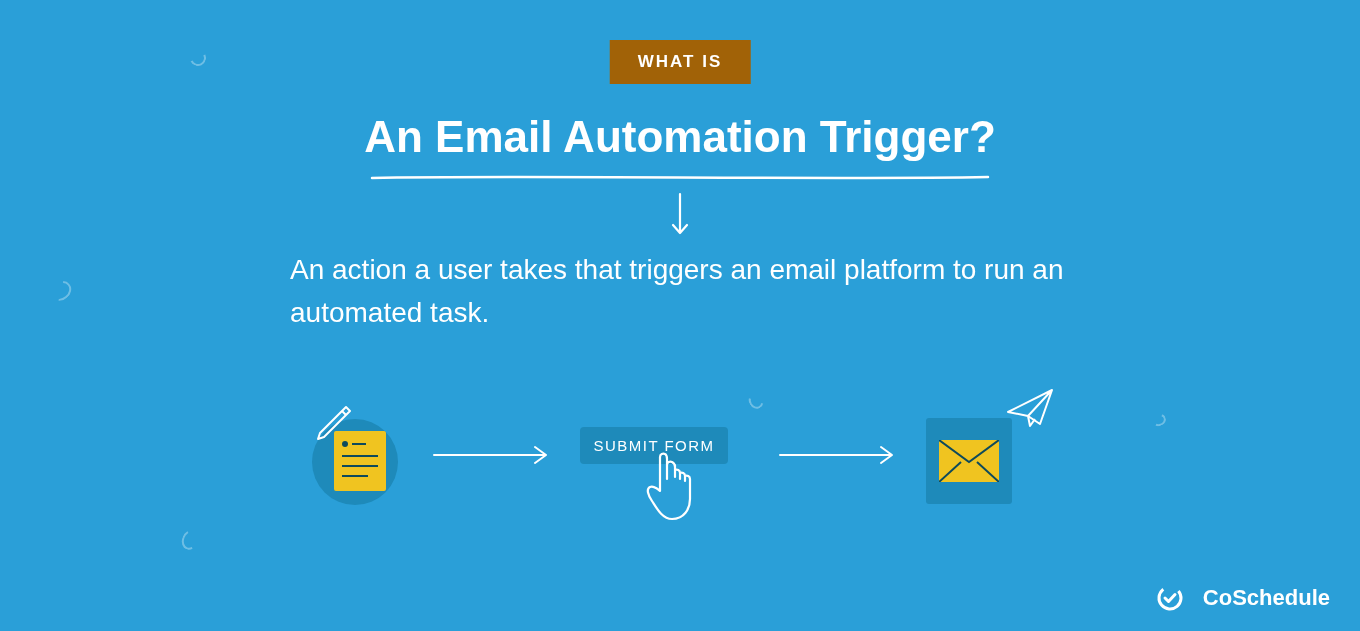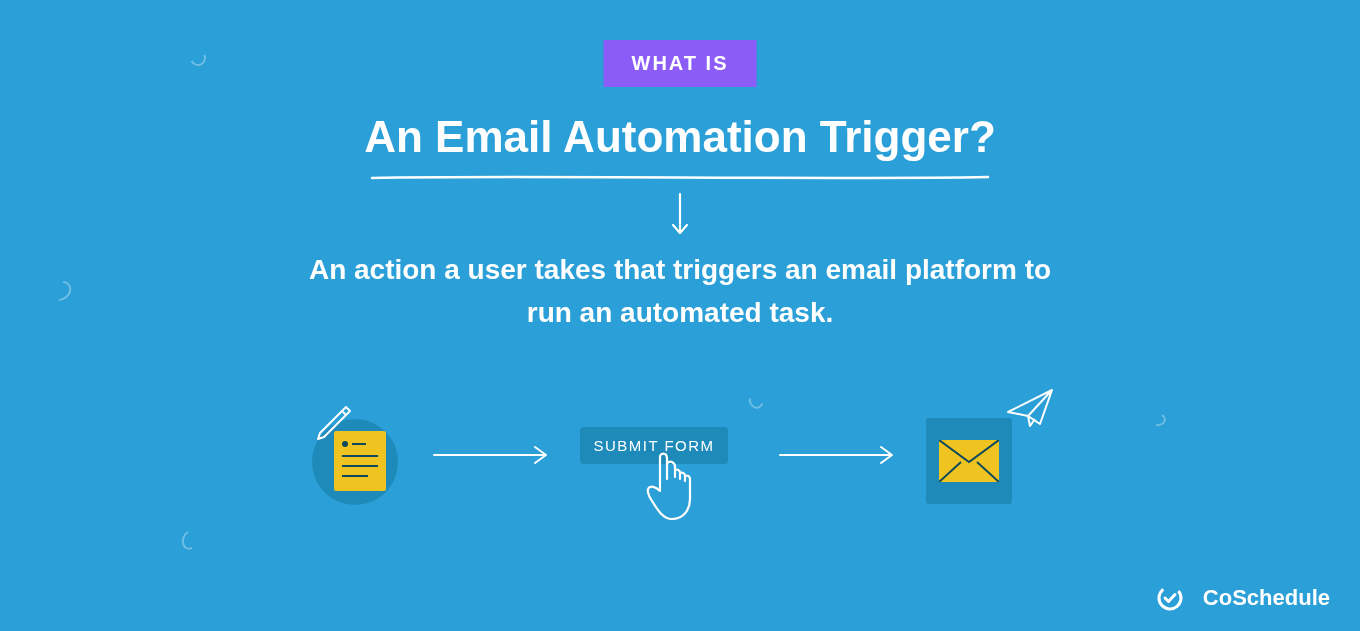--- a/index.html
+++ b/index.html
@@ -13,25 +13,25 @@
       background: #2a9fd8;
       font-family: -apple-system, BlinkMacSystemFont, "Segoe UI", Helvetica, Arial, sans-serif;
       position: relative;
       overflow: hidden;
     }
     .eyebrow {
       position: absolute;
       top: 40px;
       left: 50%;
       transform: translateX(-50%);
-      background: #8b5cf6;
+      background: #a16207;
       color: #fff;
       letter-spacing: 2px;
       font-weight: 700;
-      font-size: 20px;
+      font-size: 17px;
       padding: 12px 28px;
     }
     .headline {
       position: absolute;
       top: 112px;
       left: 50%;
       transform: translateX(-50%);
       color: #fff;
       font-size: 44px;
       font-weight: 700;
@@ -51,24 +51,23 @@
       top: 192px;
       left: 50%;
       transform: translateX(-50%);
     }
     .definition {
       position: absolute;
       top: 248px;
       left: 50%;
       transform: translateX(-50%);
       width: 780px;
-      text-align: center;
       color: #fff;
       font-size: 28px;
-      font-weight: 700;
+      font-weight: 400;
       line-height: 1.55;
     }
     .flow {
       position: absolute;
       top: 395px;
       left: 50%;
       transform: translateX(-50%);
       display: flex;
       align-items: center;
       gap: 28px;

